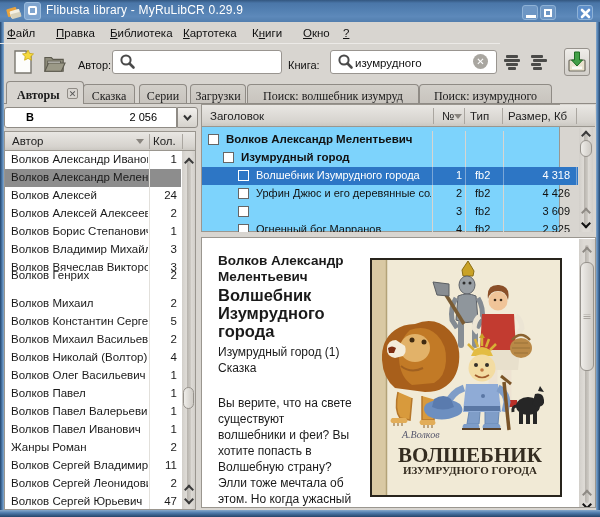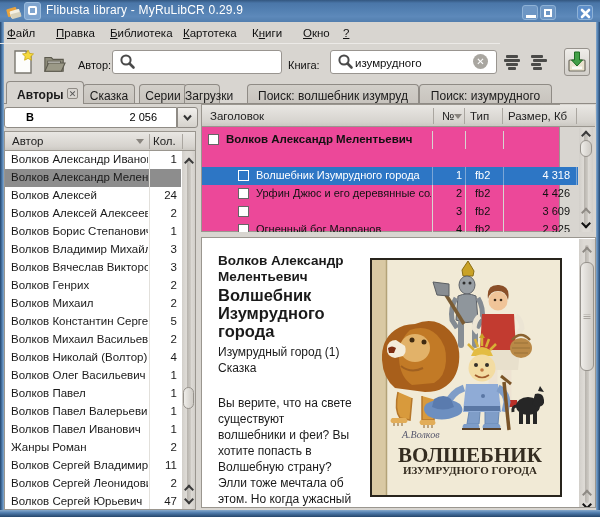--- a/index.html
+++ b/index.html
@@ -22,21 +22,21 @@
 #menubar { left:0; top:22px; width:600px; height:21px; font-size:11.5px; color:#111; }
 #menubar span { position:absolute; top:5px; }
 
 
 #toolbar { left:0; top:43px; width:500px; height:37px; border-top:1px solid #eceae7;text-decoration:underline; }
 .tool-label { position:absolute; font-size:11px; color:#111; top:15px; }
 .sinput { position:absolute; top:49px; height:24px; background:#fff; border:1px solid #999590; border-radius:3px; top:6px; }
 .magsvg { position:absolute; }
 
 
-#tabbar { left:4px; top:80px; width:592px; height:24px; }
+#tabbar { left:4px; top:80px; width:592px; height:24px;font-family:Liberation Serif, serif; }
 .tab { position:absolute; font-size:12px; color:#1a1a1a; border:1px solid #8f8b85; border-bottom:none; border-radius:4px 4px 0 0; background:linear-gradient(180deg,#d2cfc9,#c7c3bd); top:4px; height:20px; padding-top:4px; text-align:center; }
 .tab.active { top:1px; height:23px; background:#d8d5d0; font-weight:bold; padding-top:6px; z-index:2; text-align:left; }
 #tabline { left:4px; top:103px; width:592px; height:1px; background:#8f8b85; }
 
 
 .thead { position:absolute; background:linear-gradient(180deg,#e9e7e3,#d6d3ce 80%,#cbc8c2); border-bottom:1px solid #9a968f; font-size:11.5px; color:#222; }
 .hsep { position:absolute; width:1px; background:#aaa6a0; }
 .sortarrow { position:absolute; width:0; height:0; border-left:4px solid transparent; border-right:4px solid transparent; border-top:5px solid #88847e; }
 
 
@@ -55,21 +55,21 @@
 .sb-thumb { position:absolute; left:1px; right:1px; background:linear-gradient(90deg,#efede9,#dbd8d3 60%,#cfccc6); border:1px solid #97938d; border-radius:6px; }
 .grip { position:absolute; left:50%; top:50%; transform:translate(-50%,-50%); width:7px; height:5px;
   background:repeating-linear-gradient(180deg,#aaa6a0 0 1px,transparent 1px 2px); }
 .chev { position:absolute; left:50%; width:7px; height:7px; }
 .chev-up { transform:translateX(-50%) rotate(45deg); border-left:2px solid #3a3a3a; border-top:2px solid #3a3a3a; }
 .chev-down { transform:translateX(-50%) rotate(45deg); border-right:2px solid #3a3a3a; border-bottom:2px solid #3a3a3a; }
 .chev.dim { border-color:#8e8a84; }
 .chev.blk { border-color:#111; }
 
 
-#rpanel { left:201px; top:104px; width:359px; height:128px; background:#ec4899; border:1px solid #9a968f; }
+#rpanel { left:201px; top:104px; width:359px; height:128px; background:#7dd3fc; border:1px solid #9a968f; }
 .brow { position:absolute; left:0; width:376px; height:18px; font-size:11px; color:#111; white-space:nowrap; }
 .brow.sel { background:#2d76c5; color:#fff; }
 .cb { position:absolute; top:3px; width:11px; height:11px; background:#fff; border:1px solid #666; }
 .brow.sel .cb { background:#2d76c5; border-color:#fff; }
 .colsep { position:absolute; top:0; width:1px; background:#d8d5d0; }
 .brow.sel .colsep { background:#7ba6d6; }
 
 
 #dpanel { left:201px; top:237px; width:395px; height:271px; background:#fff; border:1px solid #9a968f; overflow:hidden; }
 #dtext { position:absolute; left:16px; top:15px; width:156px; font-size:12px; color:#1a1a1a; line-height:16px; }
@@ -158,21 +158,21 @@
     <rect x="2" y="10" width="16" height="11" rx="1" fill="#e9e3ce" stroke="#6f6c60" stroke-width="1.2"></rect>
     <path d="M10 16 L4.5 10 h3 V2 h5 v8 h3 z" fill="#43a047" stroke="#1f6b23" stroke-width="1"></path>
     <rect x="5" y="16.5" width="10" height="2.5" fill="#fff" opacity="0.8"></rect>
   </svg>
 </div>
 
 <div id="tabbar" class="abs">
   <div class="tab active" style="left:2px;width:78px;padding-left:10px">Авторы<span style="position:absolute;right:5px;top:6px;width:11px;height:11px;border:1px solid #8f8b85;border-radius:2px;background:#d8d5d0;font-weight:normal;font-size:9px;line-height:10px;text-align:center;color:#555">✕</span></div>
   <div class="tab" style="left:79px;width:52px">Сказка</div>
   <div class="tab" style="left:135px;width:48px">Серии</div>
-  <div class="tab" style="left:180px;width:36px">Загрузки</div>
+  <div class="tab" style="left:186px;width:56px">Загрузки</div>
   <div class="tab" style="left:243px;width:172px">Поиск: волшебник изумруд</div>
   <div class="tab" style="left:415px;width:133px">Поиск: изумрудного</div>
 </div>
 <div id="tabline" class="abs"></div>
 
 <div id="combo" class="abs"></div>
 <div class="abs" style="left:26px;top:111px;font-size:11px;font-weight:bold">В</div>
 <div class="abs" style="left:110px;top:111px;width:47px;font-size:11px;text-align:right">2 056</div>
 <div id="combo-btn" class="abs"></div>
 <svg class="abs" style="left:182px;top:113px" width="11" height="9" viewBox="0 0 11 9">
@@ -209,21 +209,21 @@
         <span class="ct">1</span>
       </div>
       <div class="lrow" style="top:90px">
         <span class="nm">Волков Владимир Михайлович</span>
         <span class="ct">3</span>
       </div>
       <div class="lrow" style="top:108px">
         <span class="nm">Волков Вячеслав Викторович</span>
         <span class="ct">3</span>
       </div>
-      <div class="lrow" style="top:126px">
+      <div class="lrow" style="top:116px">
         <span class="nm">Волков Генрих</span>
         <span class="ct">2</span>
       </div>
       <div class="lrow" style="top:144px">
         <span class="nm">Волков Михаил</span>
         <span class="ct">2</span>
       </div>
       <div class="lrow" style="top:162px">
         <span class="nm">Волков Константин Сергеевич</span>
         <span class="ct">5</span>
@@ -293,20 +293,28 @@
     <div class="hsep" style="left:374px;top:3px;height:16px"></div>
   </div>
   <div id="brows" style="position:absolute;left:0;top:23px;width:376px;height:104px;overflow:hidden">
       <div class="brow" style="top:3px">
         <div class="colsep" style="left:230px;height:18px"></div>
         <div class="colsep" style="left:263px;height:18px"></div>
         <div class="colsep" style="left:301px;height:18px"></div>
         <div class="colsep" style="left:374px;height:18px"></div>
         <div class="cb" style="left:6px"></div>
         <span style="position:absolute;left:24px;top:2px;font-weight:bold;font-size:11.5px;max-width:205px;overflow:hidden;display:inline-block;white-space:nowrap">Волков Александр Мелентьевич</span>
+      </div>
+      <div class="brow" style="top:21px">
+        <div class="colsep" style="left:230px;height:18px"></div>
+        <div class="colsep" style="left:263px;height:18px"></div>
+        <div class="colsep" style="left:301px;height:18px"></div>
+        <div class="colsep" style="left:374px;height:18px"></div>
+        <div class="cb" style="left:21px"></div>
+        <span style="position:absolute;left:39px;top:2px;font-weight:bold;font-size:11.5px;max-width:190px;overflow:hidden;display:inline-block;white-space:nowrap">Изумрудный город</span>
       </div>
       <div class="brow sel" style="top:39px">
         <div class="colsep" style="left:230px;height:18px"></div>
         <div class="colsep" style="left:263px;height:18px"></div>
         <div class="colsep" style="left:301px;height:18px"></div>
         <div class="colsep" style="left:374px;height:18px"></div>
         <div class="cb" style="left:36px"></div>
         <span style="position:absolute;left:54px;top:2px;max-width:175px;overflow:hidden;display:inline-block;white-space:nowrap">Волшебник Изумрудного города</span>
         <span style="position:absolute;left:232px;top:2px;width:28px;text-align:right">1</span>
         <span style="position:absolute;left:273px;top:2px">fb2</span>

